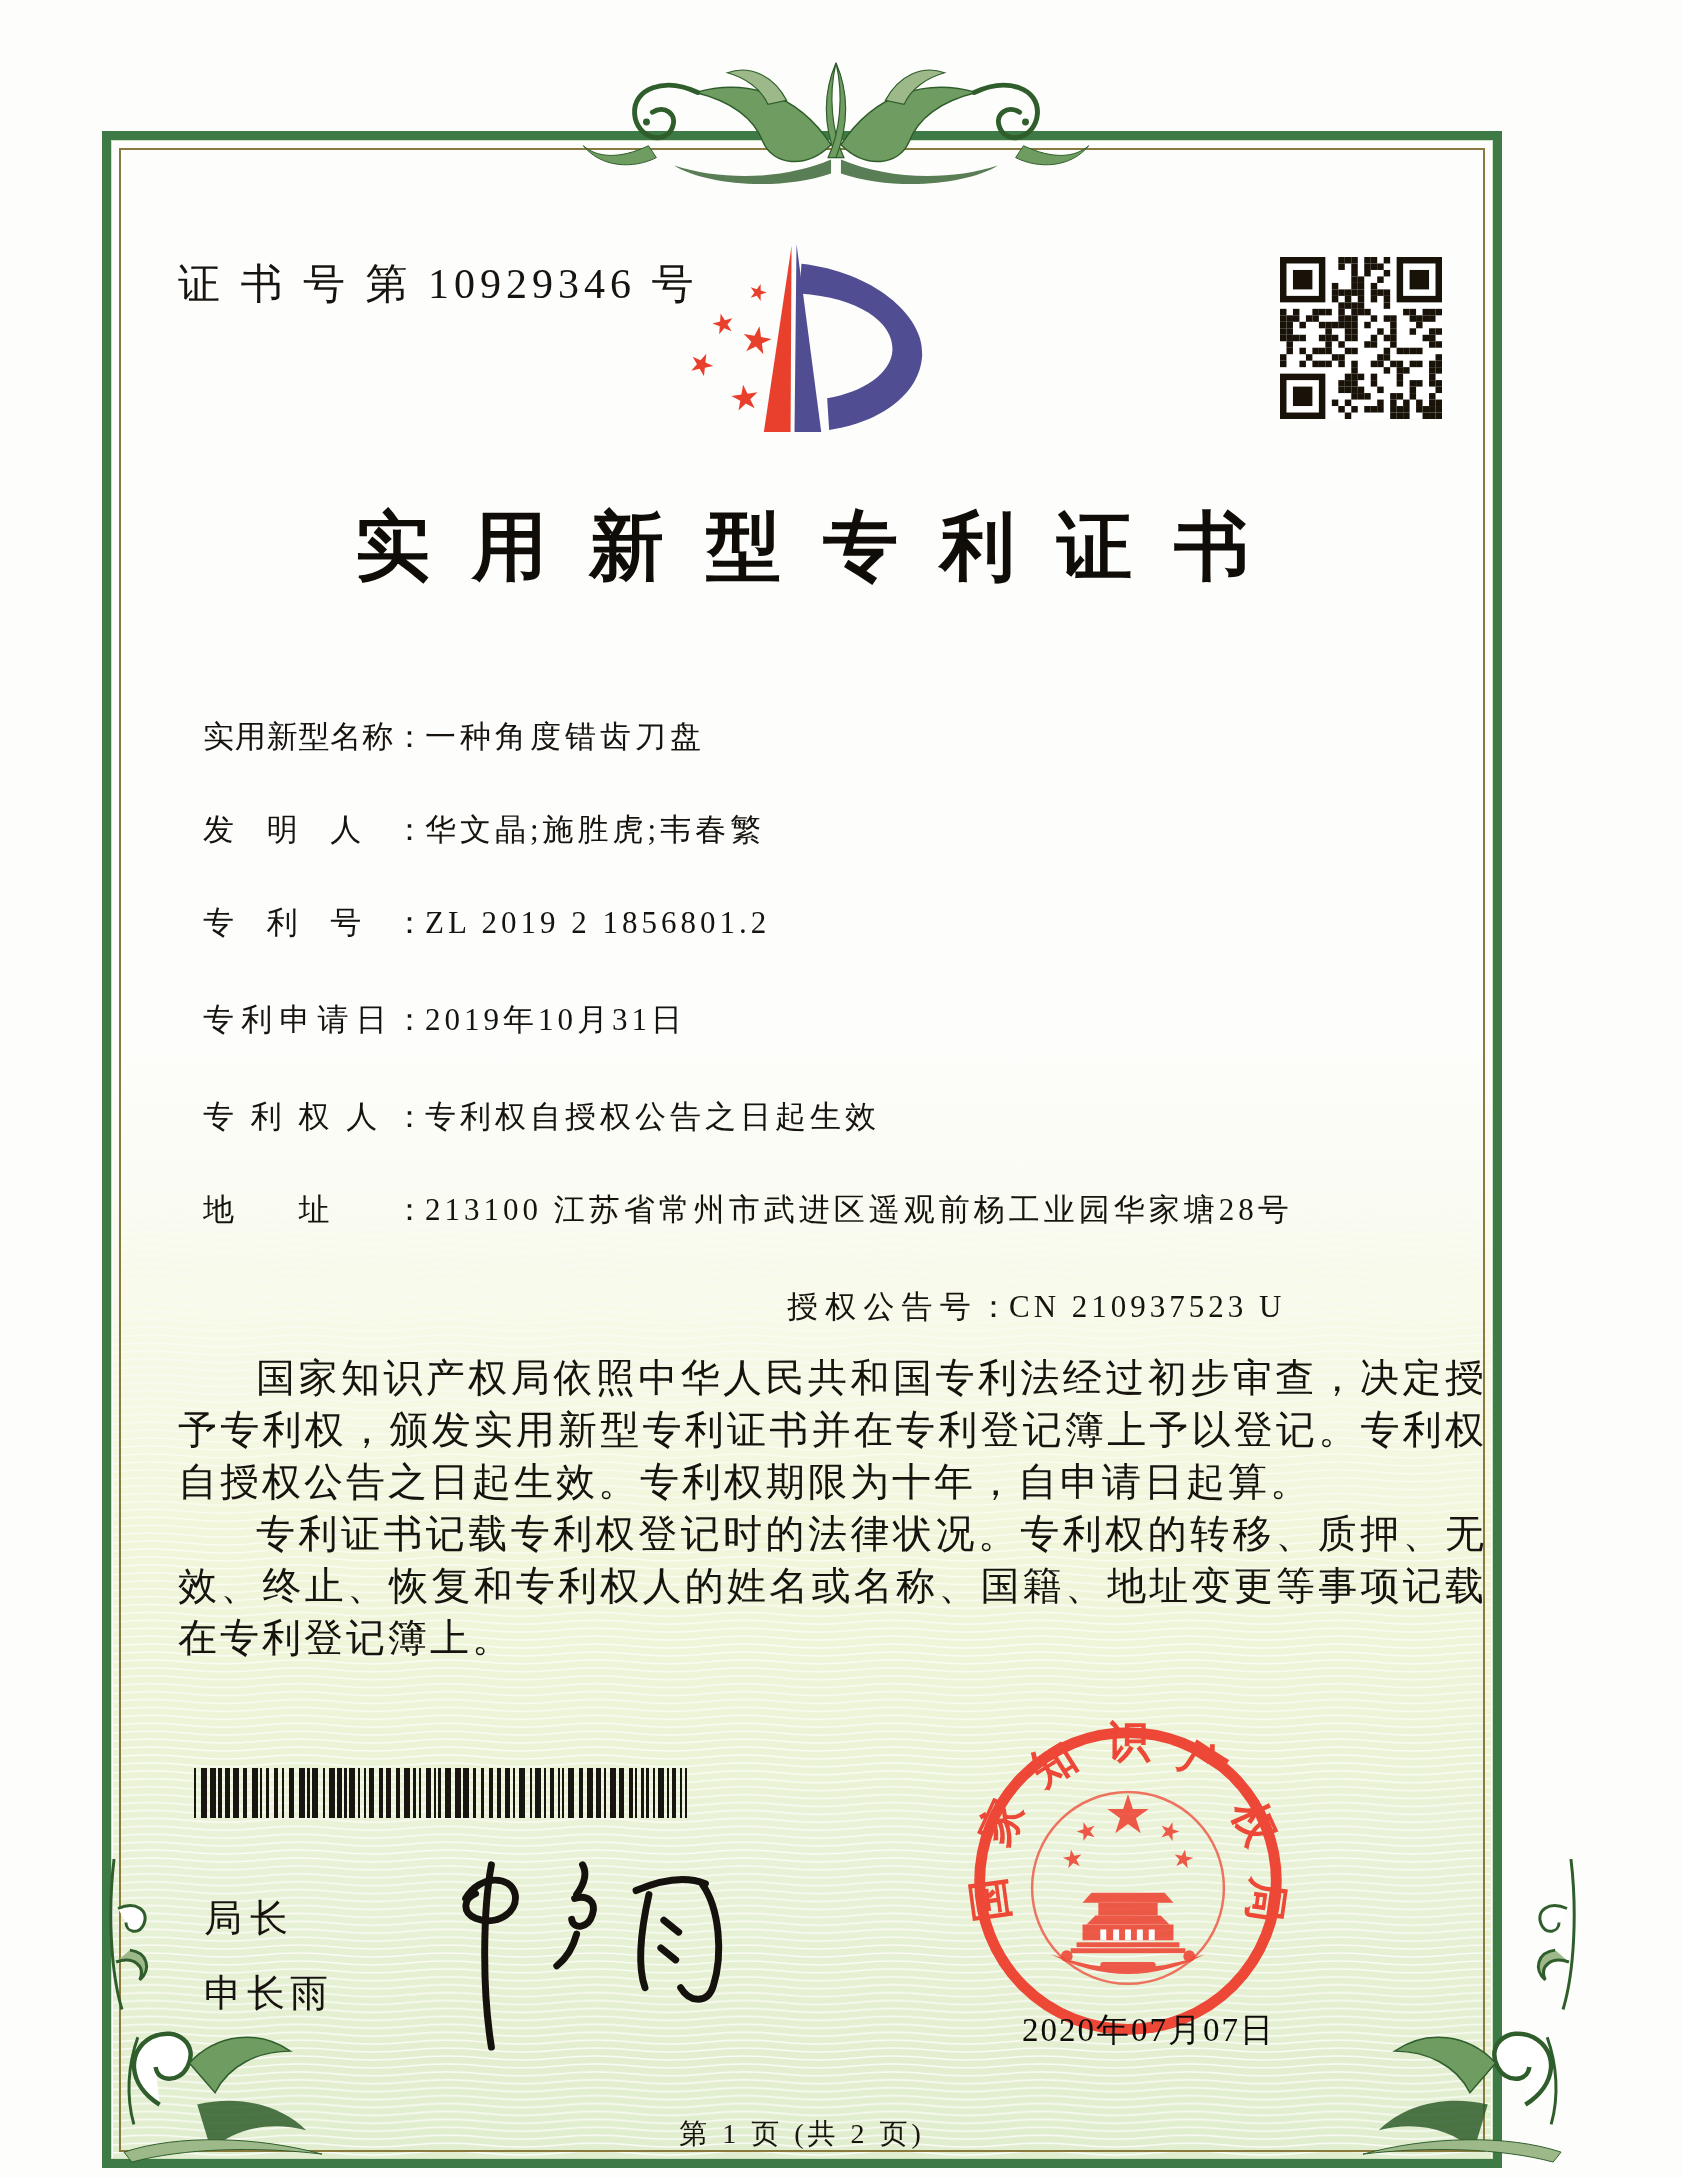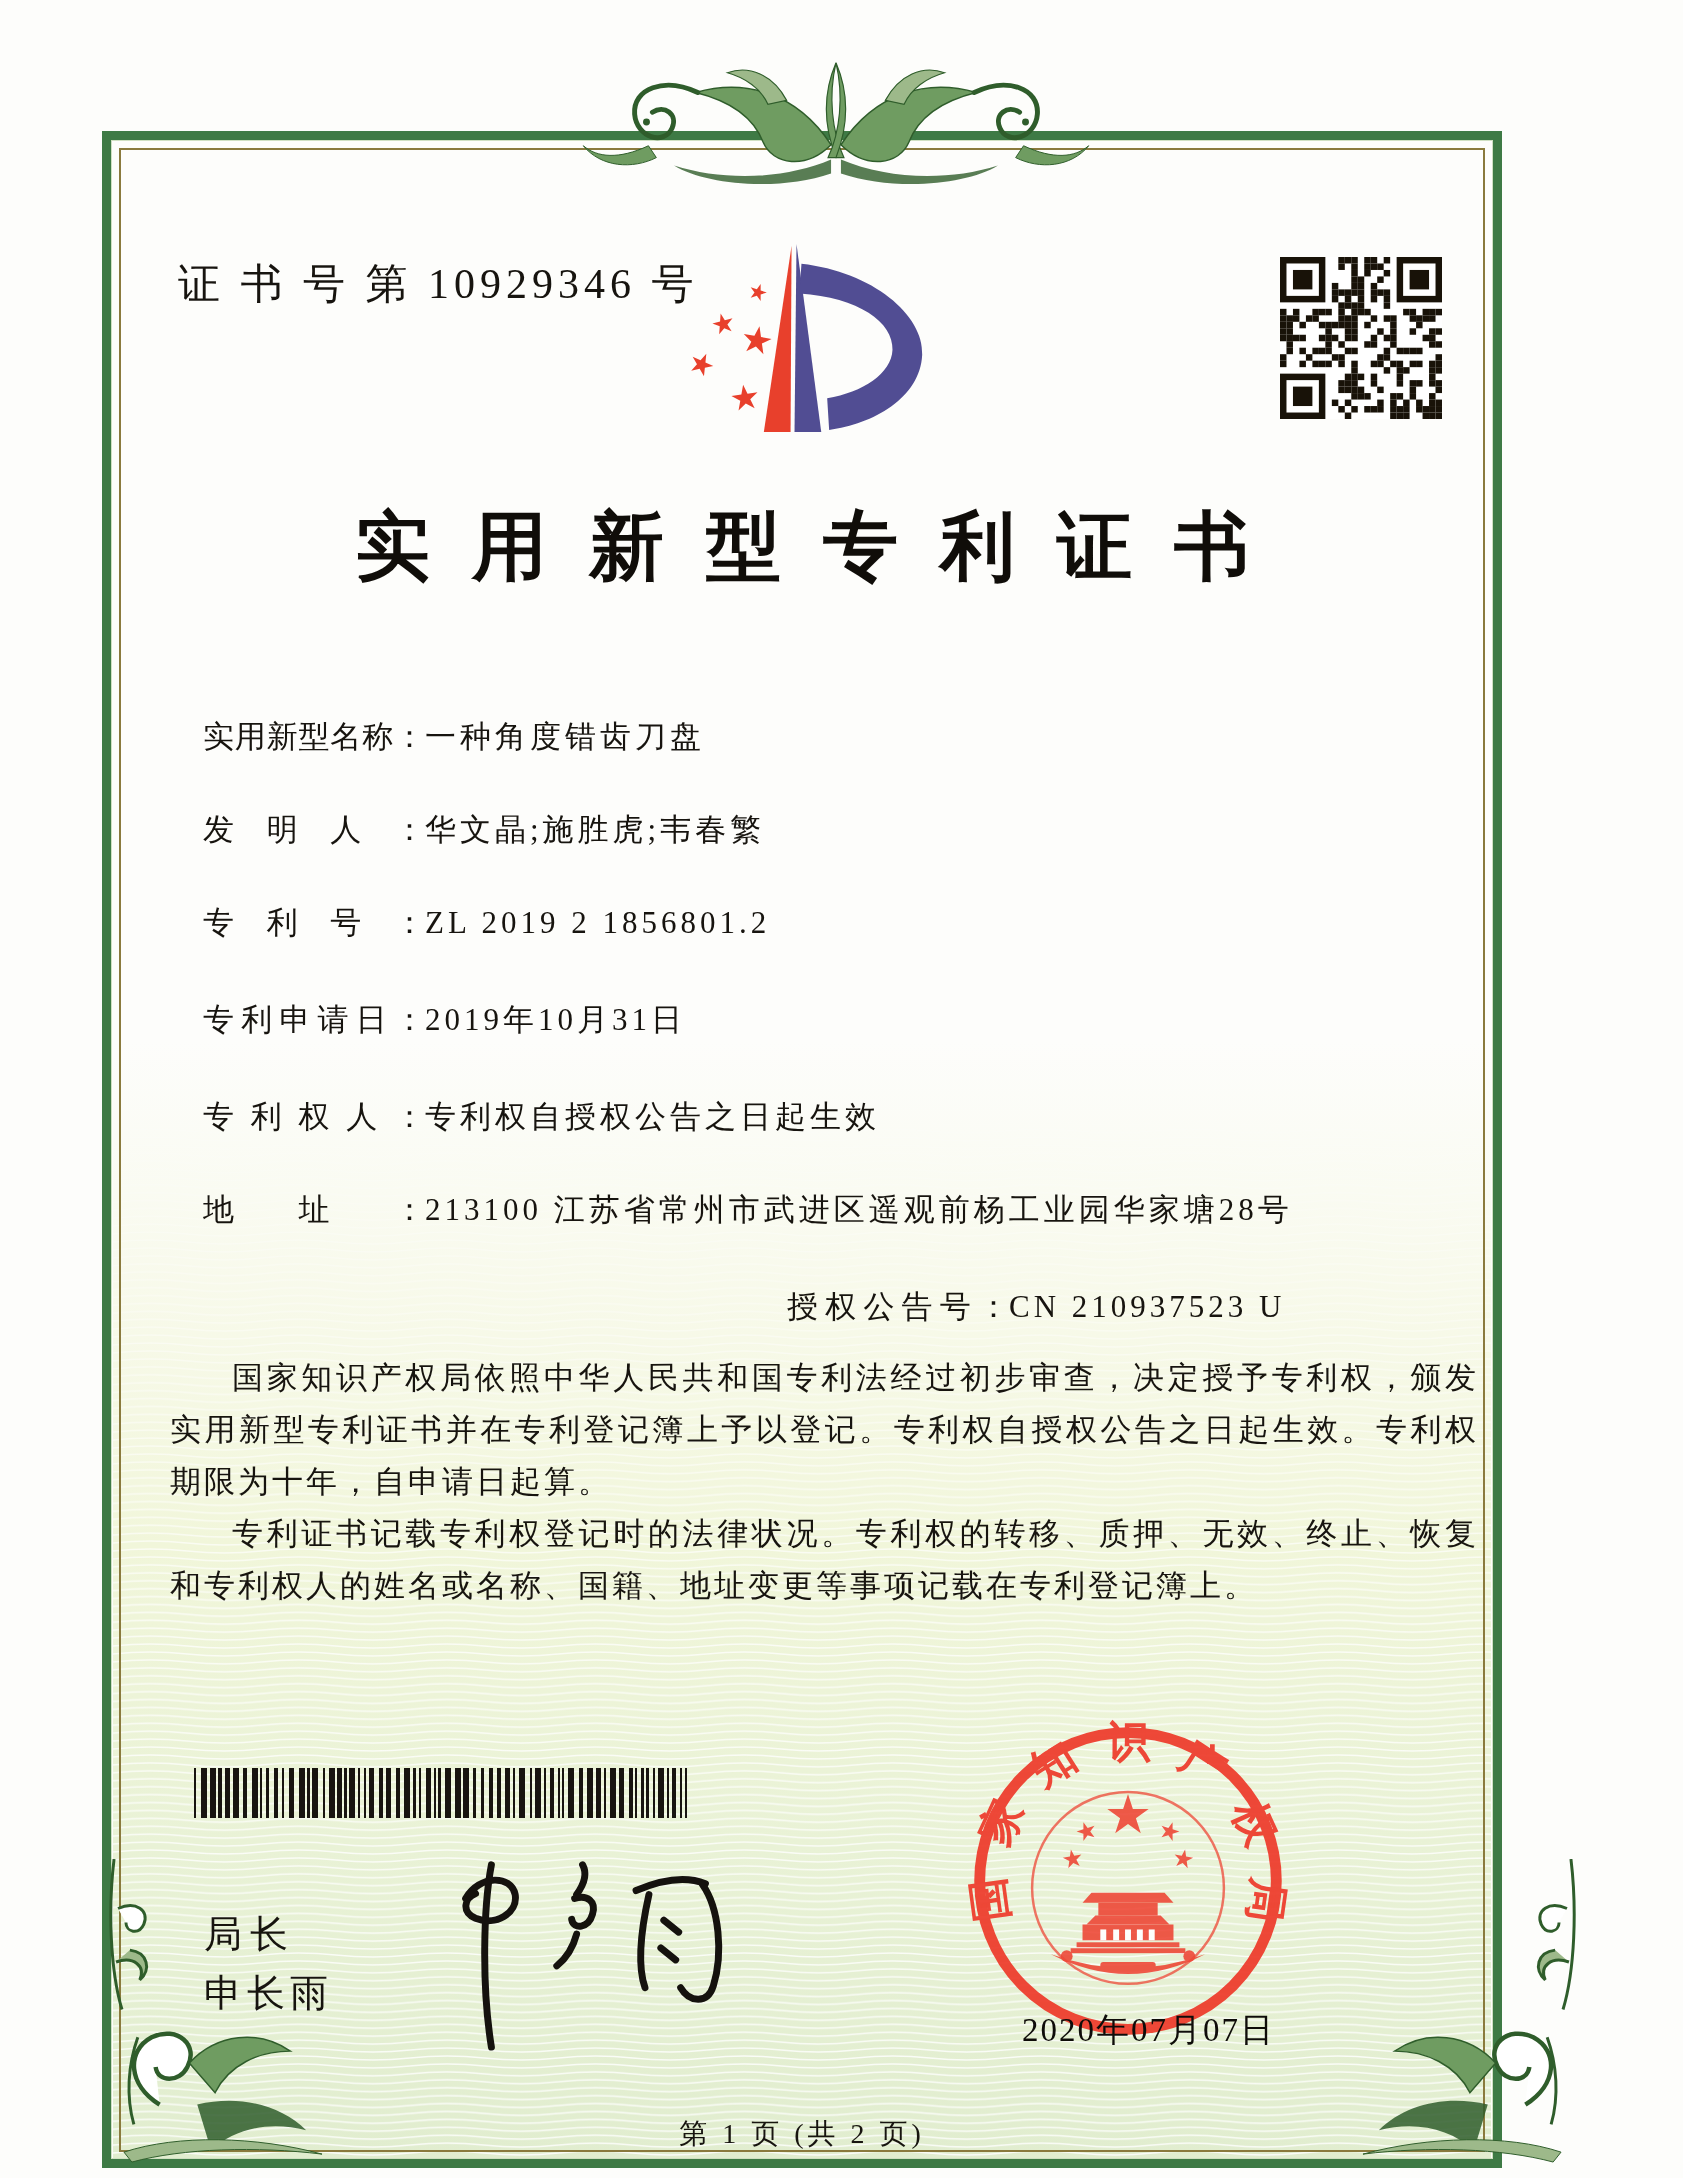--- a/index.html
+++ b/index.html
@@ -32,30 +32,30 @@
   .title{position:absolute;left:0;top:497px;width:1604px;text-align:center;z-index:4;
     font-size:75px;font-weight:700;letter-spacing:42px;text-indent:42px;color:#100d09;}
 
   .row{position:absolute;left:203px;font-size:31px;white-space:nowrap;z-index:4;}
   .row .lbl{display:inline-block;width:222px;text-align:justify;text-align-last:justify;}
   .row .val{letter-spacing:4px;}
   .r0{top:716px}.r1{top:809px}.r2{top:902px}.r3{top:999px}
   .r4{top:1096px}.r5{top:1189px}.r6{top:1286px}
   .row.second{left:787px;}
 
-  .paras{position:absolute;left:170px;top:1352px;width:1309px;z-index:4;
-    font-size:31px;line-height:52px;text-align:justify;letter-spacing:3px;}
+  .paras{position:absolute;left:178px;top:1352px;width:1309px;z-index:4;
+    font-size:39px;line-height:52px;text-align:justify;letter-spacing:3px;}
   .paras p{margin:0;text-indent:2em;}
 
   .barcode{position:absolute;left:194px;top:1768px;width:517px;height:50px;z-index:4;
     display:flex;align-items:stretch;}
   .barcode .bar{flex:none;background:#181410;}
 
   .director-title{position:absolute;left:204px;top:1893px;font-size:38px;letter-spacing:8px;z-index:4;
-    font-family:"Liberation Sans","DejaVu Sans",sans-serif;margin-top:16px;}
+    font-family:"Liberation Sans","DejaVu Sans",sans-serif;}
   .director-name{position:absolute;left:204px;top:1968px;font-size:38px;letter-spacing:5px;z-index:4;
     font-family:"Liberation Sans","DejaVu Sans",sans-serif;}
 
   .signature{position:absolute;left:426px;top:1837px;width:327px;height:228px;z-index:5;}
 
   .seal{position:absolute;left:952px;top:1705px;width:352px;height:352px;z-index:4;opacity:.93;}
   .seal-date{position:absolute;left:985px;top:2008px;width:327px;text-align:center;z-index:5;
     font-size:33px;letter-spacing:2px;color:#0e0c09;}
 
   .footer{position:absolute;left:0;top:2115px;width:1604px;text-align:center;z-index:4;

